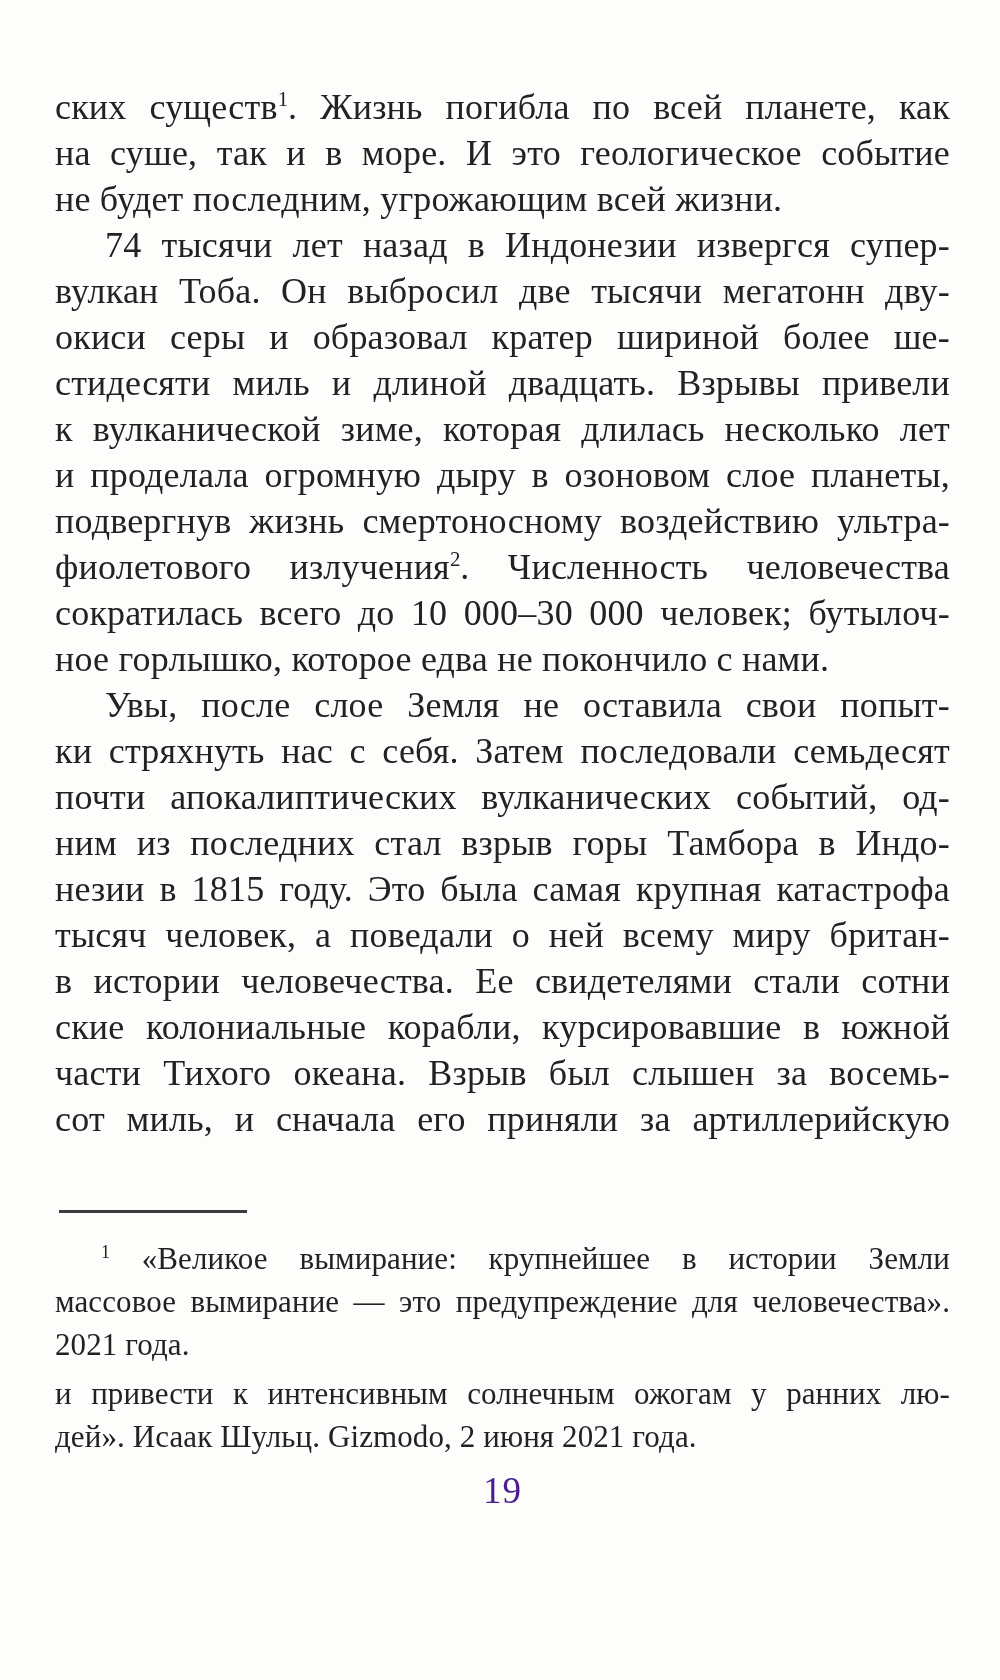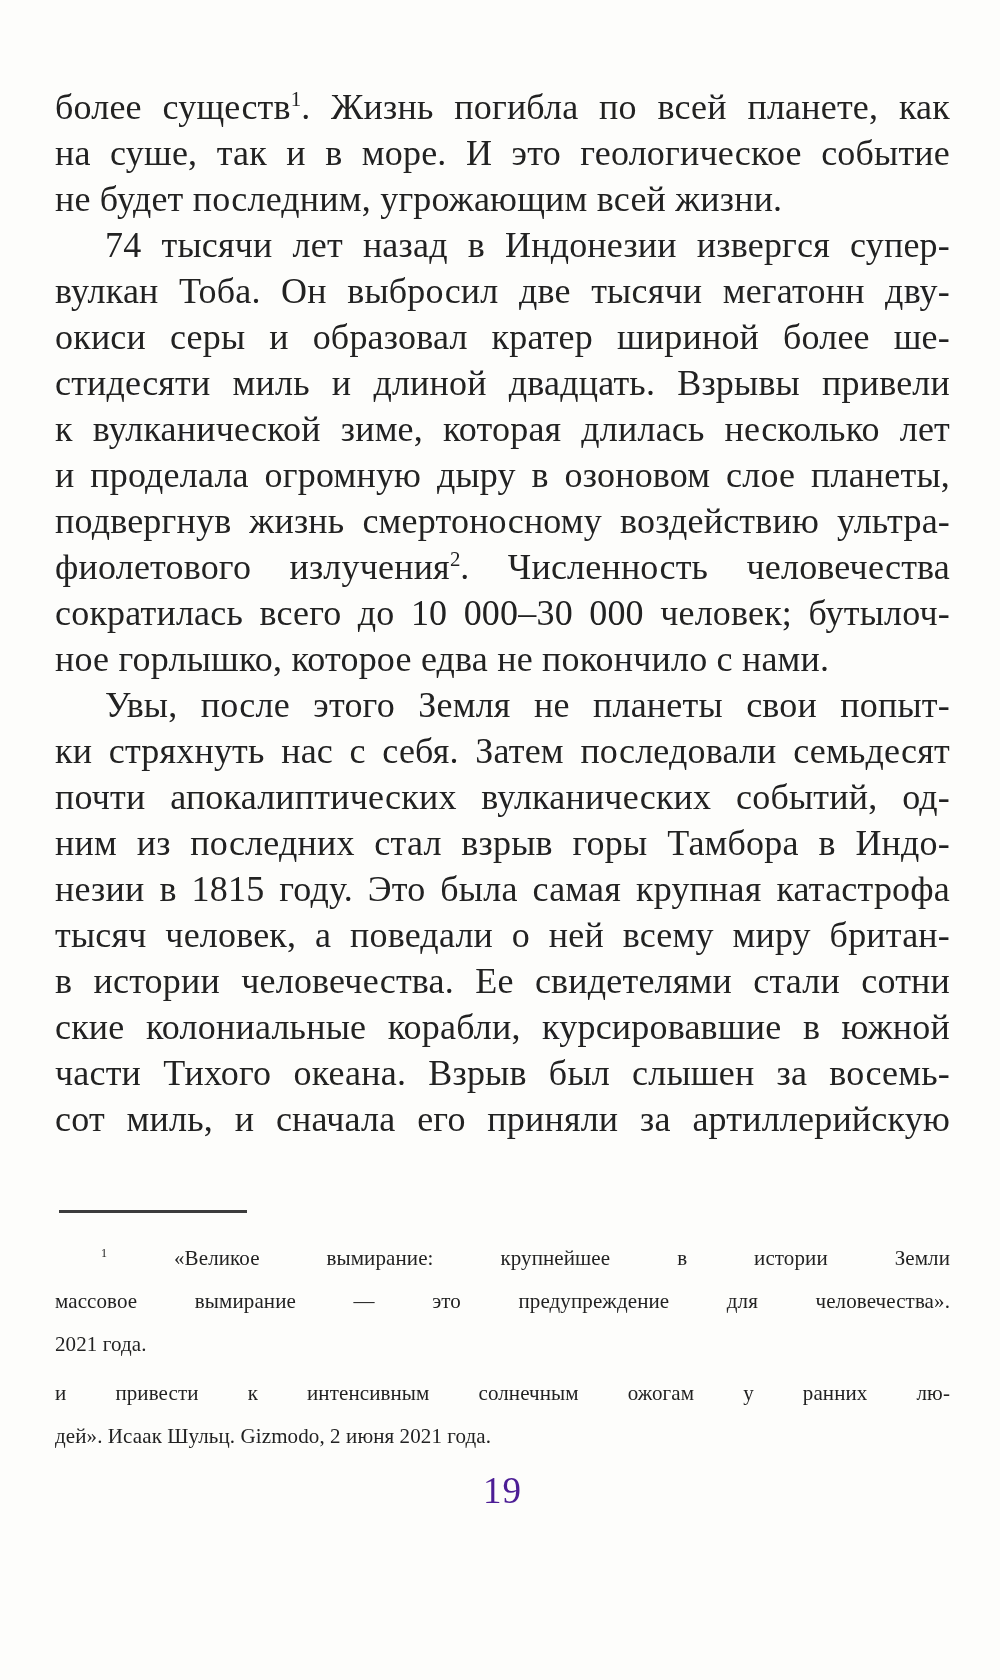--- a/index.html
+++ b/index.html
@@ -48,21 +48,21 @@
     margin: 68px 0 0 4px;
     width: 188px;
     height: 3px;
     background: #3c3c3c;
   }
   
   .footnotes {
     margin-top: 24px;
   }
   .fl {
-    font-size: 21px;
+    font-size: 31px;
     line-height: 43px;
     height: 43px;
     white-space: nowrap;
     text-align: justify;
     text-align-last: justify;
     letter-spacing: 0.1px;
   }
   .fl.left {
     text-align-last: left;
   }
@@ -81,34 +81,34 @@
     color: #4c1d95;
     letter-spacing: 1px;
   }
 </style>
 </head>
 <body>
 
 <div class="page">
 
   <div>
-    <div class="bl"><span>более существ</span><sup class="fnref">1</sup><span>. Жизнь погибла по всей планете, как</span></div>
+    <div class="bl"><span>ских существ</span><sup class="fnref">1</sup><span>. Жизнь погибла по всей планете, как</span></div>
     <div class="bl">на суше, так и в море. И это геологическое событие</div>
     <div class="bl left">не будет последним, угрожающим всей жизни.</div>
     <div class="bl indent">74 тысячи лет назад в Индонезии извергся супер-</div>
     <div class="bl">вулкан Тоба. Он выбросил две тысячи мегатонн дву-</div>
     <div class="bl">окиси серы и образовал кратер шириной более ше-</div>
     <div class="bl">стидесяти миль и длиной двадцать. Взрывы привели</div>
     <div class="bl">к вулканической зиме, которая длилась несколько лет</div>
     <div class="bl">и проделала огромную дыру в озоновом слое планеты,</div>
     <div class="bl">подвергнув жизнь смертоносному воздействию ультра-</div>
     <div class="bl"><span>фиолетового излучения</span><sup class="fnref">2</sup><span>. Численность человечества</span></div>
     <div class="bl">сократилась всего до 10 000–30 000 человек; бутылоч-</div>
     <div class="bl left">ное горлышко, которое едва не покончило с нами.</div>
-    <div class="bl indent">Увы, после этого Земля не планеты свои попыт-</div>
+    <div class="bl indent">Увы, после слое Земля не оставила свои попыт-</div>
     <div class="bl">ки стряхнуть нас с себя. Затем последовали семьдесят</div>
     <div class="bl">почти апокалиптических вулканических событий, од-</div>
     <div class="bl">ним из последних стал взрыв горы Тамбора в Индо-</div>
     <div class="bl">незии в 1815 году. Это была самая крупная катастрофа</div>
     <div class="bl">тысяч человек, а поведали о ней всему миру британ-</div>
     <div class="bl">в истории человечества. Ее свидетелями стали сотни</div>
     <div class="bl">ские колониальные корабли, курсировавшие в южной</div>
     <div class="bl">части Тихого океана. Взрыв был слышен за восемь-</div>
     <div class="bl">сот миль, и сначала его приняли за артиллерийскую</div>
   </div>

